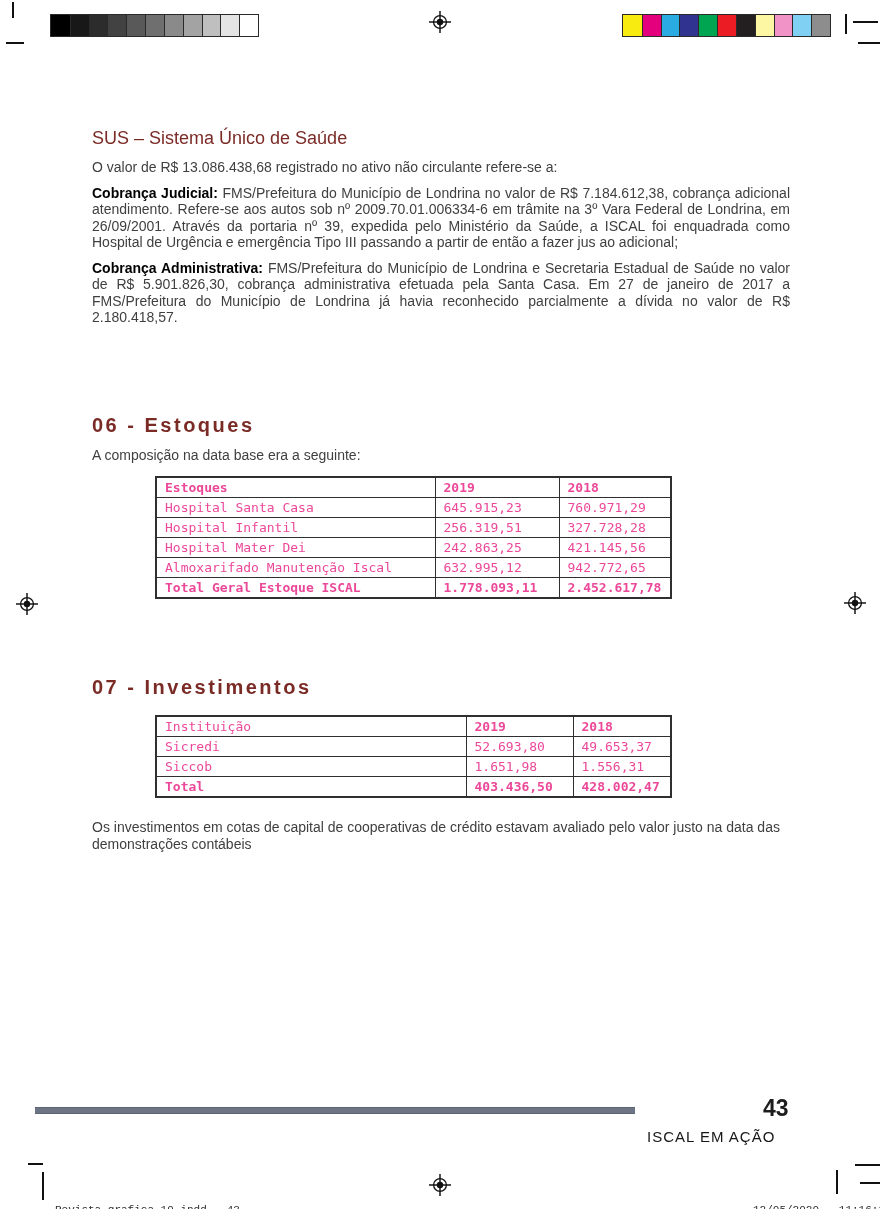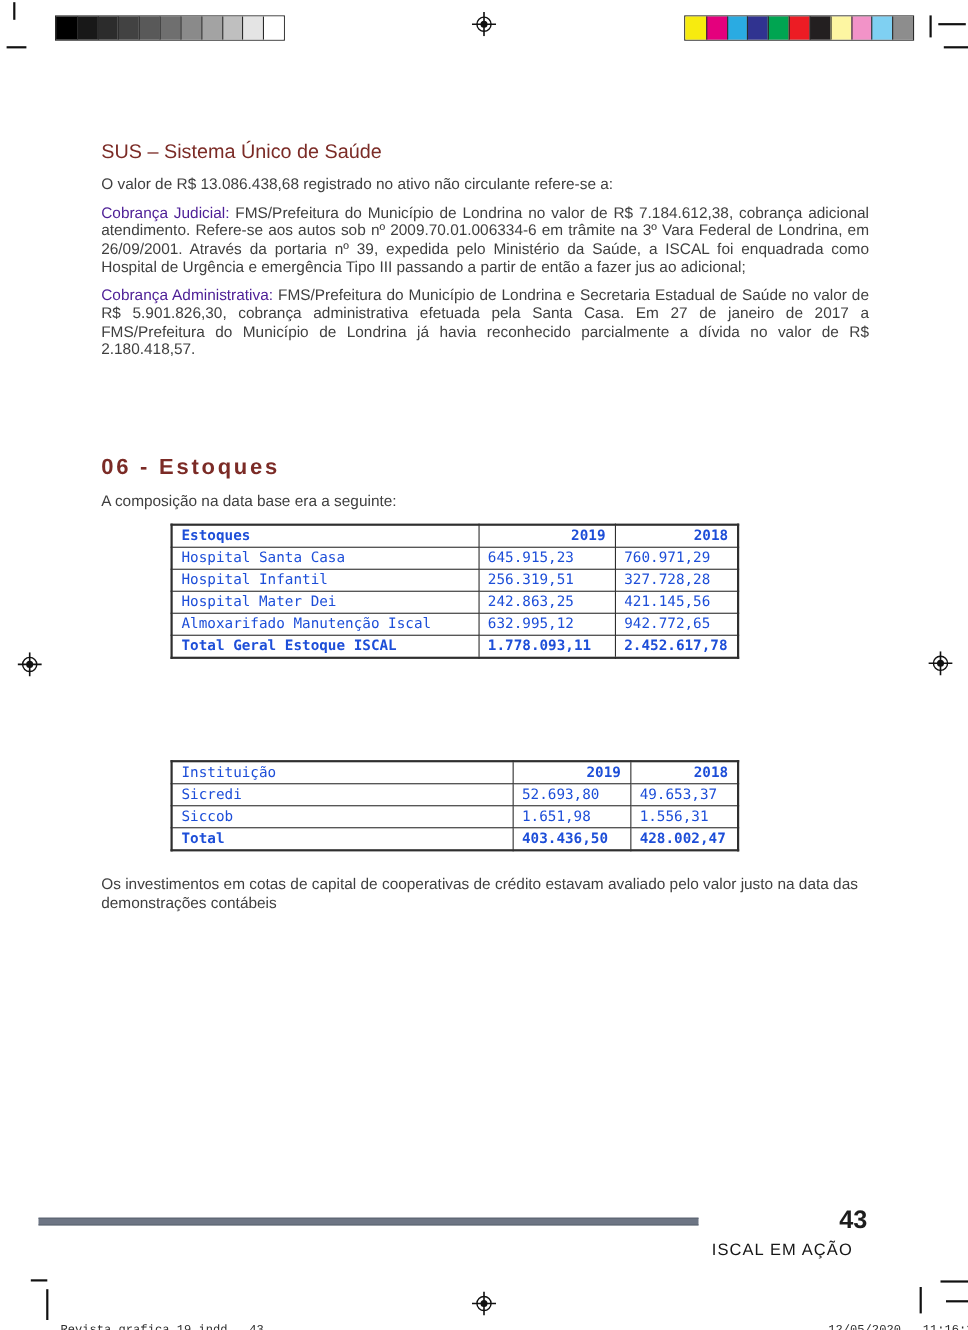--- a/index.html
+++ b/index.html
@@ -16,33 +16,33 @@
   #color-bar{left:622px;width:209px;}
   .cropline{position:absolute;background:#111;}
   .regmark{position:absolute;width:22px;height:22px;}
   .regmark svg{display:block;}
   
   .content{position:absolute;left:92px;top:128px;width:698px;color:#3f3f3f;}
   h1.sub{font-size:18px;line-height:20px;margin:0 0 11px 0;color:#7b2b26;font-weight:400;}
   h1.big{font-size:20px;line-height:24px;margin:0 0 10px 0;color:#7b2b26;font-weight:700;letter-spacing:2.5px;}
   p{font-size:14px;line-height:16.5px;margin:0 0 9px 0;}
   p.just{text-align:justify;}
-  p strong.lead{color:#4c1d95;font-weight:400;}
+  p strong.lead{color:#000000;font-weight:700;}
   .gap-estoques{height:78px;}
   
   .tblwrap{margin-left:63px;}
   table.tbl{
     border-collapse:collapse;width:515px;table-layout:fixed;
-    font-family:"DejaVu Sans Mono",monospace;font-size:13px;color:#1d4ed8;
+    font-family:"DejaVu Sans Mono",monospace;font-size:13px;color:#ec4899;
     border:2px solid #2f2f2f;margin:13px 0 0 0;
   }
   table.tbl th,table.tbl td{border:1px solid #2f2f2f;padding:1px 8px;height:17px;overflow:hidden;white-space:nowrap;}
   table.tbl th{font-weight:400;text-align:left;}
   table.tbl th.bold{font-weight:700;}
-  table.tbl .yr{text-align:right;font-weight:700;}
+  table.tbl .yr{text-align:left;font-weight:700;}
   table.tbl td.num{}
   table.tbl tr.total td{font-weight:700;}
   #estoques-table col.c1{width:279px;} #estoques-table col.c2{width:124px;} #estoques-table col.c3{width:112px;}
   #invest-table col.c1{width:310px;} #invest-table col.c2{width:107px;} #invest-table col.c3{width:98px;}
   #estoques-table{margin-top:13px;}
   #invest-table{margin-top:16px;padding-left:34px;}
   .after-tbl1{height:76px;}
   .footnote-gap{height:21px;}
   
   #footer-bar{position:absolute;left:35px;top:1107px;width:600px;height:7px;background:#6d7584;border-top:1px solid #5d6572;border-bottom:1px solid #5d6572;box-sizing:border-box;}
@@ -180,20 +180,21 @@
           <td>Total Geral Estoque ISCAL</td>
           <td class="num">1.778.093,11</td>
           <td class="num">2.452.617,78</td>
         </tr>
       </tbody>
     </table>
   </div>
 
   <div class="after-tbl1"></div>
 
+  <h1 class="big">07 - Investimentos</h1>
 
   <div class="tblwrap">
     <table class="tbl" id="invest-table">
       <colgroup>
           <col class="c1">
           <col class="c2">
           <col class="c3">
         </colgroup>
       <thead>
         <tr>

